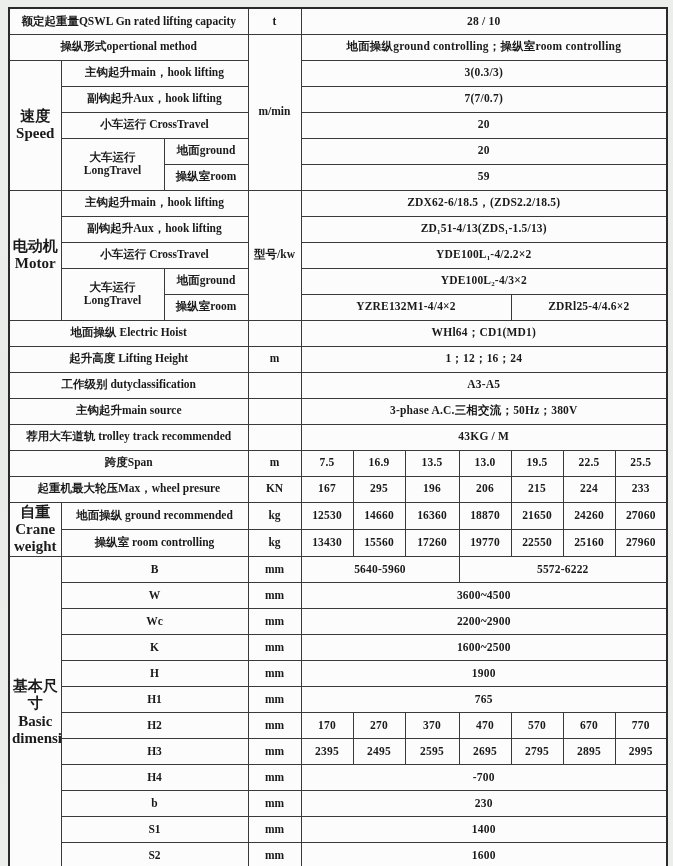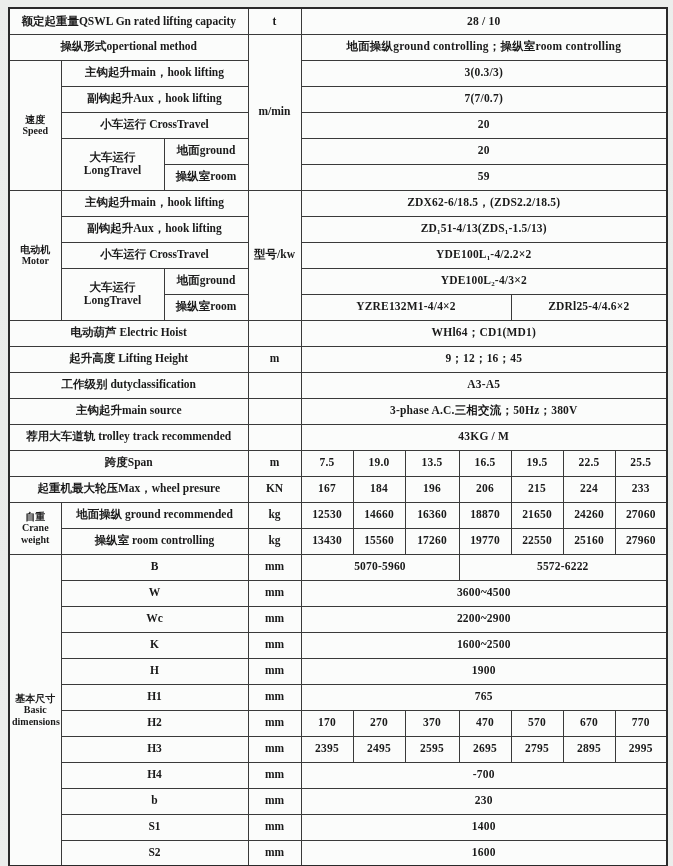--- a/index.html
+++ b/index.html
@@ -31,21 +31,21 @@
     line-height:1.15;
     padding:1px 2px;
     overflow:hidden;
     white-space:nowrap;
   }
   tr{height:26px;}
   .ml{white-space:pre-line;}       
   .unit{font-size:11.5px;}
   .val{font-size:11.5px;letter-spacing:.2px;}
   .lbl{font-size:11.5px;}
-  .sec{font-size:10px;}
+  .sec{font-size:15px;}
 </style>
 </head>
 <body>
 
 <div class="sheet">
 <table class="spec">
   <colgroup>
     <col style="width:52px">
         <col style="width:103px">
         <col style="width:84px">
@@ -126,29 +126,29 @@
     <td colspan="7" class="val">YDE100L₂-4/3×2</td>
   </tr>
 
   <tr>
     <td class="lbl">操纵室room</td>
     <td colspan="4" class="val">YZRE132M1-4/4×2</td>
     <td colspan="3" class="val">ZDRl25-4/4.6×2</td>
   </tr>
 
   <tr>
-    <td colspan="3" class="lbl">电动葫芦 Electric Hoist</td>
+    <td colspan="3" class="lbl">地面操纵 Electric Hoist</td>
     <td class="unit"></td>
     <td colspan="7" class="val">WHl64；CD1(MD1)</td>
   </tr>
 
   <tr>
     <td colspan="3" class="lbl">起升高度 Lifting Height</td>
     <td class="unit">m</td>
-    <td colspan="7" class="val">9；12；16；45</td>
+    <td colspan="7" class="val">1；12；16；24</td>
   </tr>
 
   <tr>
     <td colspan="3" class="lbl">工作级别 dutyclassification</td>
     <td class="unit"></td>
     <td colspan="7" class="val">A3-A5</td>
   </tr>
 
   <tr>
     <td colspan="3" class="lbl">主钩起升main source</td>
@@ -159,33 +159,33 @@
   <tr>
     <td colspan="3" class="lbl">荐用大车道轨 trolley track recommended</td>
     <td class="unit"></td>
     <td colspan="7" class="val">43KG / M</td>
   </tr>
 
   <tr>
     <td colspan="3" class="lbl">跨度Span</td>
     <td class="unit">m</td>
     <td class="val">7.5</td>
-    <td class="val">19.0</td>
+    <td class="val">16.9</td>
     <td class="val">13.5</td>
-    <td class="val">16.5</td>
+    <td class="val">13.0</td>
     <td class="val">19.5</td>
     <td class="val">22.5</td>
     <td class="val">25.5</td>
   </tr>
 
   <tr>
     <td colspan="3" class="lbl">起重机最大轮压Max，wheel presure</td>
     <td class="unit">KN</td>
     <td class="val">167</td>
-    <td class="val">184</td>
+    <td class="val">295</td>
     <td class="val">196</td>
     <td class="val">206</td>
     <td class="val">215</td>
     <td class="val">224</td>
     <td class="val">233</td>
   </tr>
 
   <tr>
     <td rowspan="2" class="sec ml">自重
 Crane
@@ -212,21 +212,21 @@
     <td class="val">25160</td>
     <td class="val">27960</td>
   </tr>
 
   <tr>
     <td rowspan="12" class="sec ml">基本尺寸
 Basic
 dimensions</td>
     <td colspan="2" class="lbl">B</td>
     <td class="unit">mm</td>
-    <td colspan="3" class="val">5070-5960</td>
+    <td colspan="3" class="val">5640-5960</td>
     <td colspan="4" class="val">5572-6222</td>
   </tr>
 
   <tr>
     <td colspan="2" class="lbl">W</td>
     <td class="unit">mm</td>
     <td colspan="7" class="val">3600~4500</td>
   </tr>
 
   <tr>

